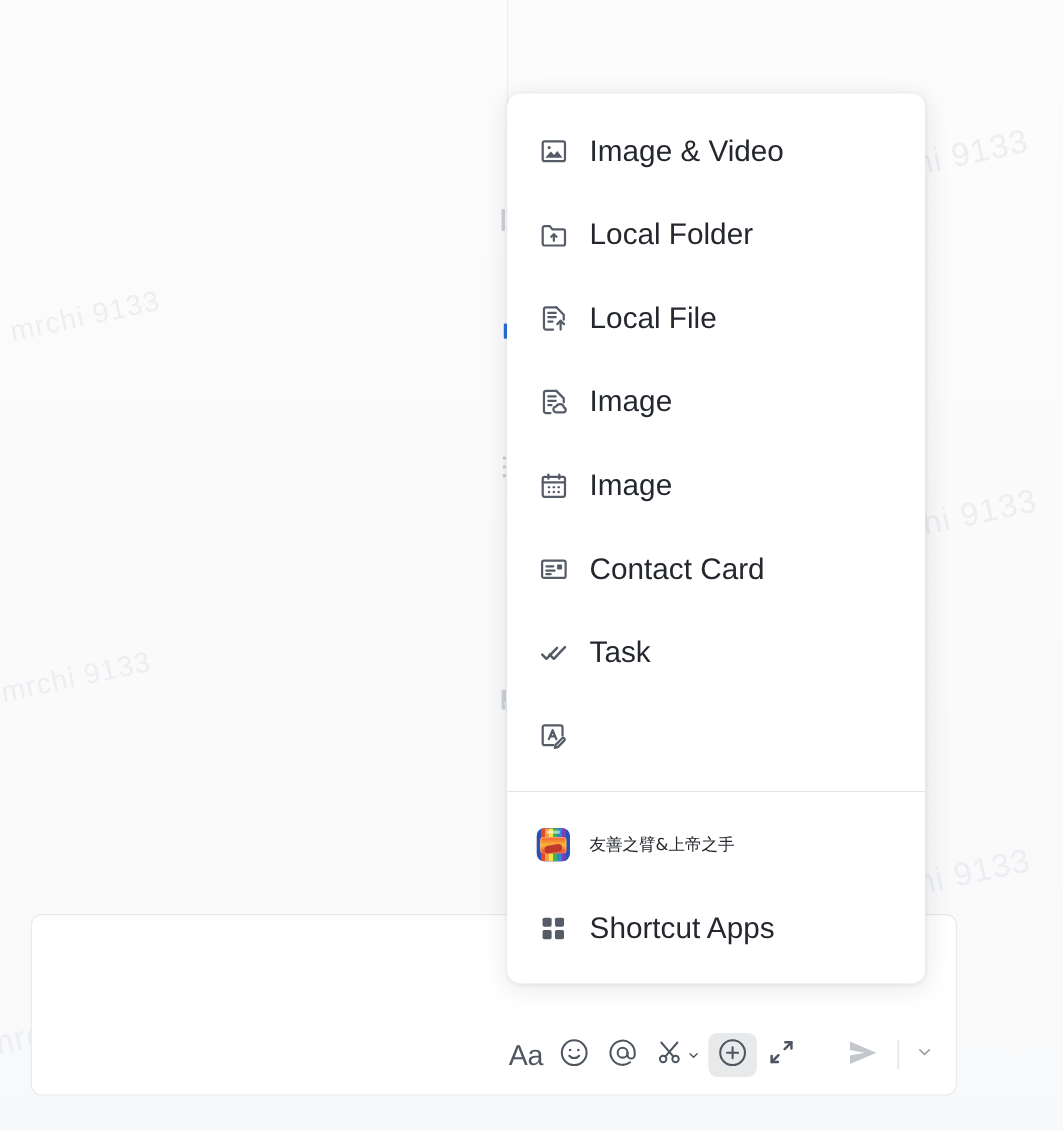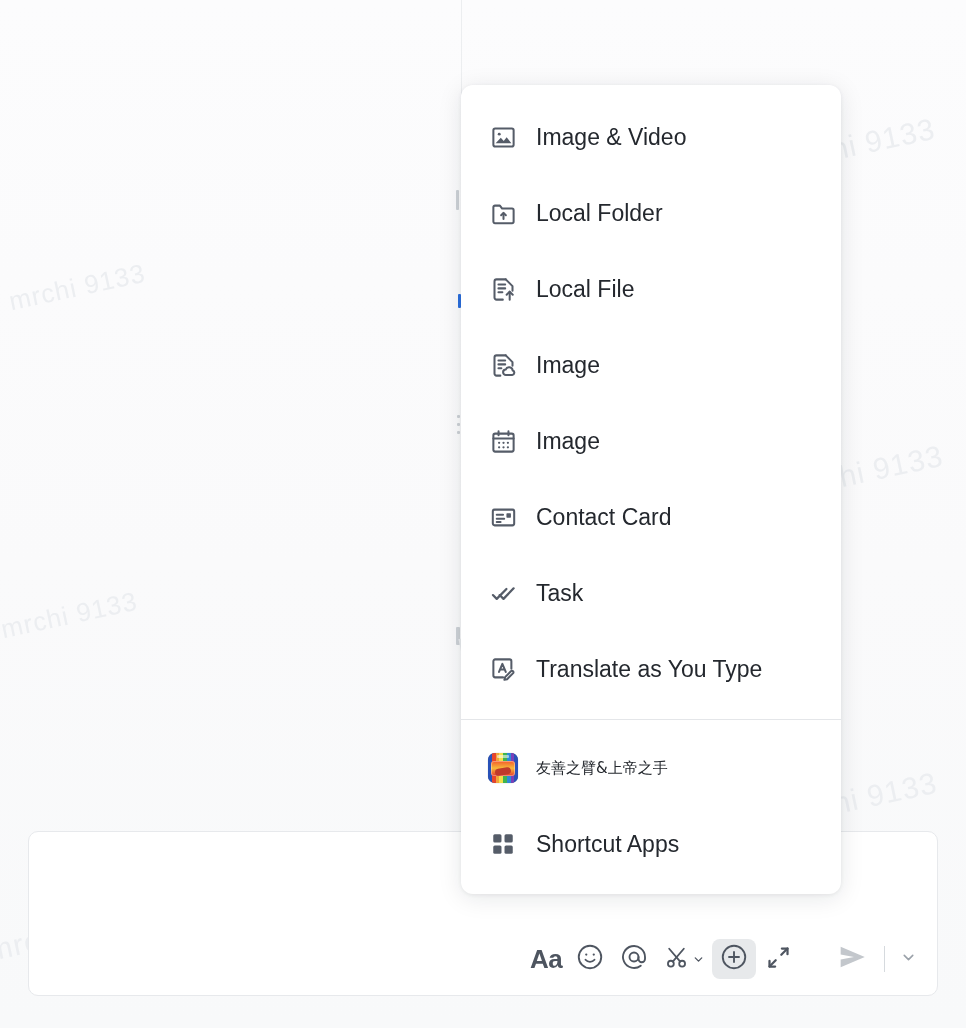--- a/index.html
+++ b/index.html
@@ -56,27 +56,26 @@
   .wm6 { left: 456px; top: 612px; }
   .wm7 { left: 780px; top: 782px; }
   .wm8 { left: -14px; top: 918px; }
   .wm9 { left: 460px; top: 935px; }
 
   
   #composer {
     position: absolute;
     left: 28px;
     top: 831px;
-    width: 910px;
+    width: 842px;
     height: 165px;
     box-sizing: border-box;
     background: #ffffff;
     border: 1px solid #e7e9ec;
     border-radius: 10px;
-    font-weight: bold;
   }
   #composer-input {
     position: absolute;
     left: 18px;
     top: 14px;
     right: 18px;
     height: 86px;
     font-size: 17px;
     color: #3b4149;
     outline: none;
@@ -162,21 +161,21 @@
     width: 32px;
     min-width: 32px;
     height: 32px;
     display: flex;
     align-items: center;
     justify-content: center;
     color: #555c68;
     margin-right: 17px;
   }
   .menu-label {
-    font-size: 23px;
+    font-size: 27px;
     color: #24282e;
     line-height: 1;
     white-space: nowrap;
     font-family: "Liberation Sans", sans-serif;
   }
   .menu-label.cjk {
     font-family: "DejaVu Sans", "Liberation Sans", sans-serif;
     font-size: 15px;
   }
   #menu-divider {
@@ -429,21 +428,20 @@
   </div>
 
   <div class="menu-item">
     <span class="menu-icon">
       <svg width="27" height="27" viewBox="0 0 24 24" fill="none" stroke="currentColor" stroke-width="1.8" stroke-linecap="round" stroke-linejoin="round">
         <path d="M19 11.4V4.6A1.6 1.6 0 0 0 17.4 3H4.6A1.6 1.6 0 0 0 3 4.6v12.8A1.6 1.6 0 0 0 4.6 19h7"></path>
         <path d="M8 14.2 11 7l3 7.2M9 12h4"></path>
         <path d="M15.2 20.6l5.4-5.4a1.3 1.3 0 0 0-1.8-1.8l-5.4 5.4-.6 2.4z"></path>
       </svg>
     </span>
-    <span class="menu-label">Translate as You Type</span>
   </div>
 
   <div id="menu-divider"></div>
 
   <div class="menu-item">
     <span class="menu-icon">
       <span class="app-icon">
         <span class="stripes"></span>
         <span class="plate"></span>
         <span class="hand"></span>

